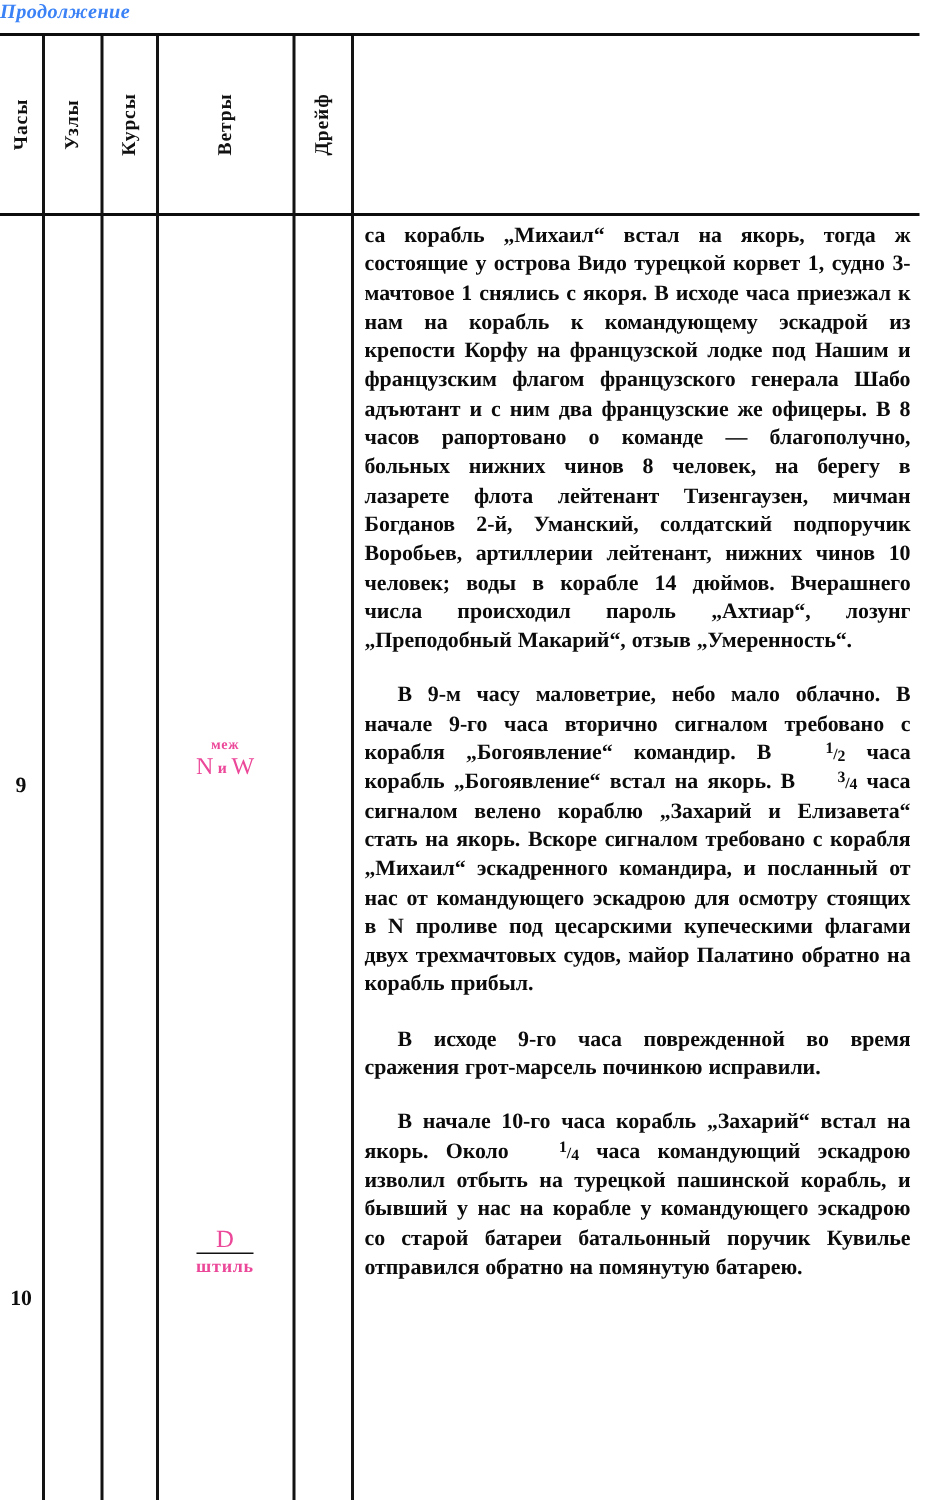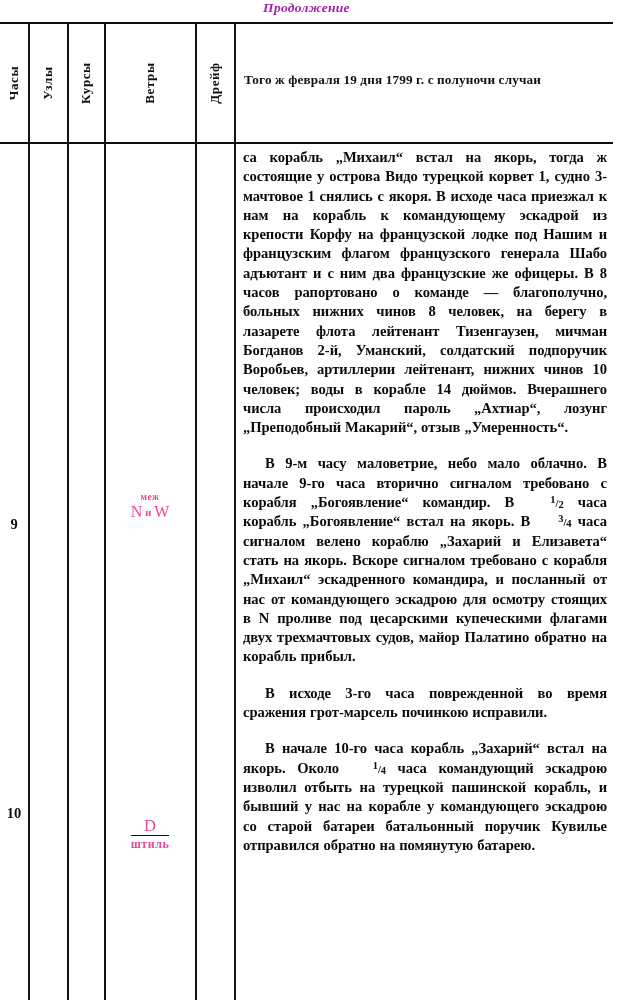--- a/index.html
+++ b/index.html
@@ -15,26 +15,26 @@
     color: #080808;
     overflow: hidden;
   }
 
   
   #running-head {
     position: absolute;
     top: 0px;
     left: 0;
     width: 613px;
-    text-align: center;
+    text-align: left;
     font-style: italic;
     font-weight: bold;
     font-size: 13.5px;
     letter-spacing: 0.3px;
-    color: #a21caf;
+    color: #3b82f6;
   }
 
   
   #table-frame {
     position: absolute;
     left: 0px;
     top: 22px;
     width: 613px;
     height: 978px;
   }
@@ -125,21 +125,21 @@
   .hour {
     position: absolute;
     left: 0px;
     width: 28px;
     text-align: center;
     font-size: 14.5px;
     font-weight: bold;
     color: #0d0d0d;
   }
   #hour-9  { top: 494px; }
-  #hour-10 { top: 783px; }
+  #hour-10 { top: 836px; }
 
   
   .wind {
     position: absolute;
     left: 105px;
     width: 90px;
     text-align: center;
     color: #ec4899;
   }
   #wind-9 { top: 470px; }
@@ -222,21 +222,20 @@
   <div class="col-head" id="ch-courses">
     <span>Курсы</span>
   </div>
   <div class="col-head" id="ch-winds">
     <span>Ветры</span>
   </div>
   <div class="col-head" id="ch-drift">
     <span>Дрейф</span>
   </div>
 
-  <div id="caption">Того ж февраля 19 дня 1799 г. с полуночи случаи</div>
 
   <div class="hour" id="hour-9">9</div>
   <div class="hour" id="hour-10">10</div>
 
   <div class="wind" id="wind-9">
     <span class="wind-small">меж</span>
     <span class="wind-main"><span>N</span><span class="conj">и</span><span>W</span></span>
   </div>
 
   <div class="wind" id="wind-10">
@@ -247,18 +246,18 @@
   </div>
 
 </div>
 
 <div id="bodycol">
 
   <p class="para cont"><span>са корабль „Михаил“ встал на якорь, тогда ж состоящие у острова Видо турецкой корвет 1, судно 3-мачтовое 1 снялись с якоря. В исходе часа приезжал к нам на корабль к командующему эскадрой из крепости Корфу на французской лодке под Нашим и французским флагом французского генерала Шабо адъютант и с ним два французские же офицеры. В 8 часов рапортовано о команде — благополучно, больных нижних чинов 8 человек, на берегу в лазарете флота лейтенант Тизенгаузен, мичман Богданов 2-й, Уманский, солдатский подпоручик Воробьев, артиллерии лейтенант, нижних чинов 10 человек; воды в корабле 14 дюймов. Вчерашнего числа происходил пароль „Ахтиар“, лозунг „Преподобный Макарий“, отзыв „Умеренность“.</span></p>
 
   <p class="para"><span>В 9-м часу маловетрие, небо мало облачно. В начале 9-го часа вторично сигналом требовано с корабля „Богоявление“ командир. В </span><span class="ifrac"><span class="n">1</span>/<span class="d">2</span></span><span> часа корабль „Богоявление“ встал на якорь. В </span><span class="ifrac"><span class="n">3</span>/<span class="d">4</span></span><span> часа сигналом велено кораблю „Захарий и Елизавета“ стать на якорь. Вскоре сигналом требовано с корабля „Михаил“ эскадренного командира, и посланный от нас от командующего эскадрою для осмотру стоящих в N проливе под цесарскими купеческими флагами двух трехмачтовых судов, майор Палатино обратно на корабль прибыл.</span></p>
 
-  <p class="para"><span>В исходе 3-го часа поврежденной во время сражения грот-марсель починкою исправили.</span></p>
+  <p class="para"><span>В исходе 9-го часа поврежденной во время сражения грот-марсель починкою исправили.</span></p>
 
   <p class="para"><span>В начале 10-го часа корабль „Захарий“ встал на якорь. Около </span><span class="ifrac"><span class="n">1</span>/<span class="d">4</span></span><span> часа командующий эскадрою изволил отбыть на турецкой пашинской корабль, и бывший у нас на корабле у командующего эскадрою со старой батареи батальонный поручик Кувилье отправился обратно на помянутую батарею.</span></p>
 
 
 </div>
 
 </body></html>

